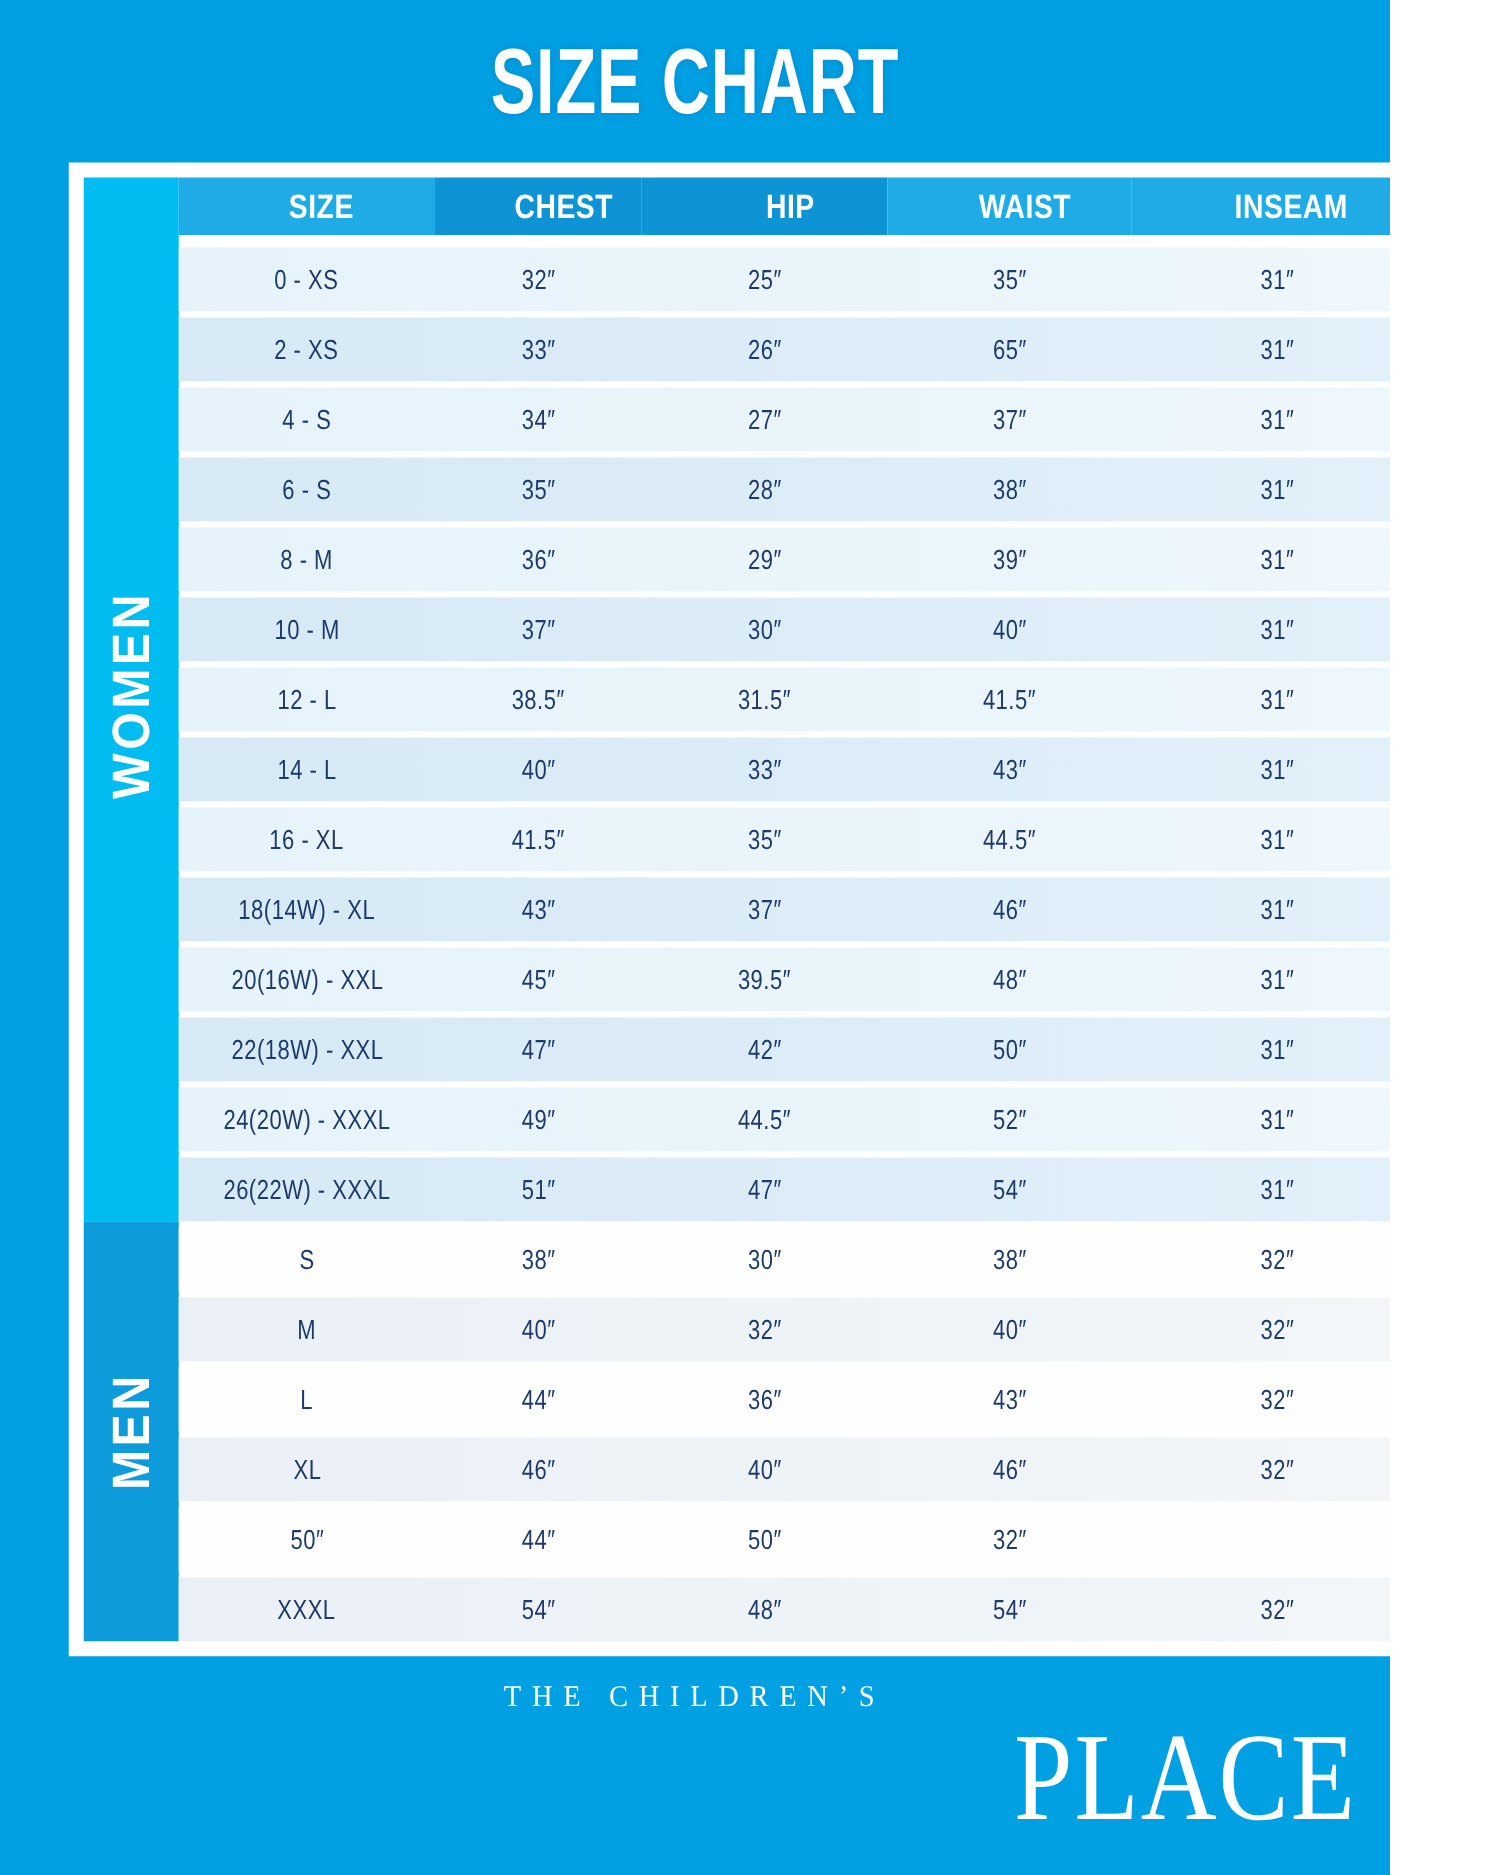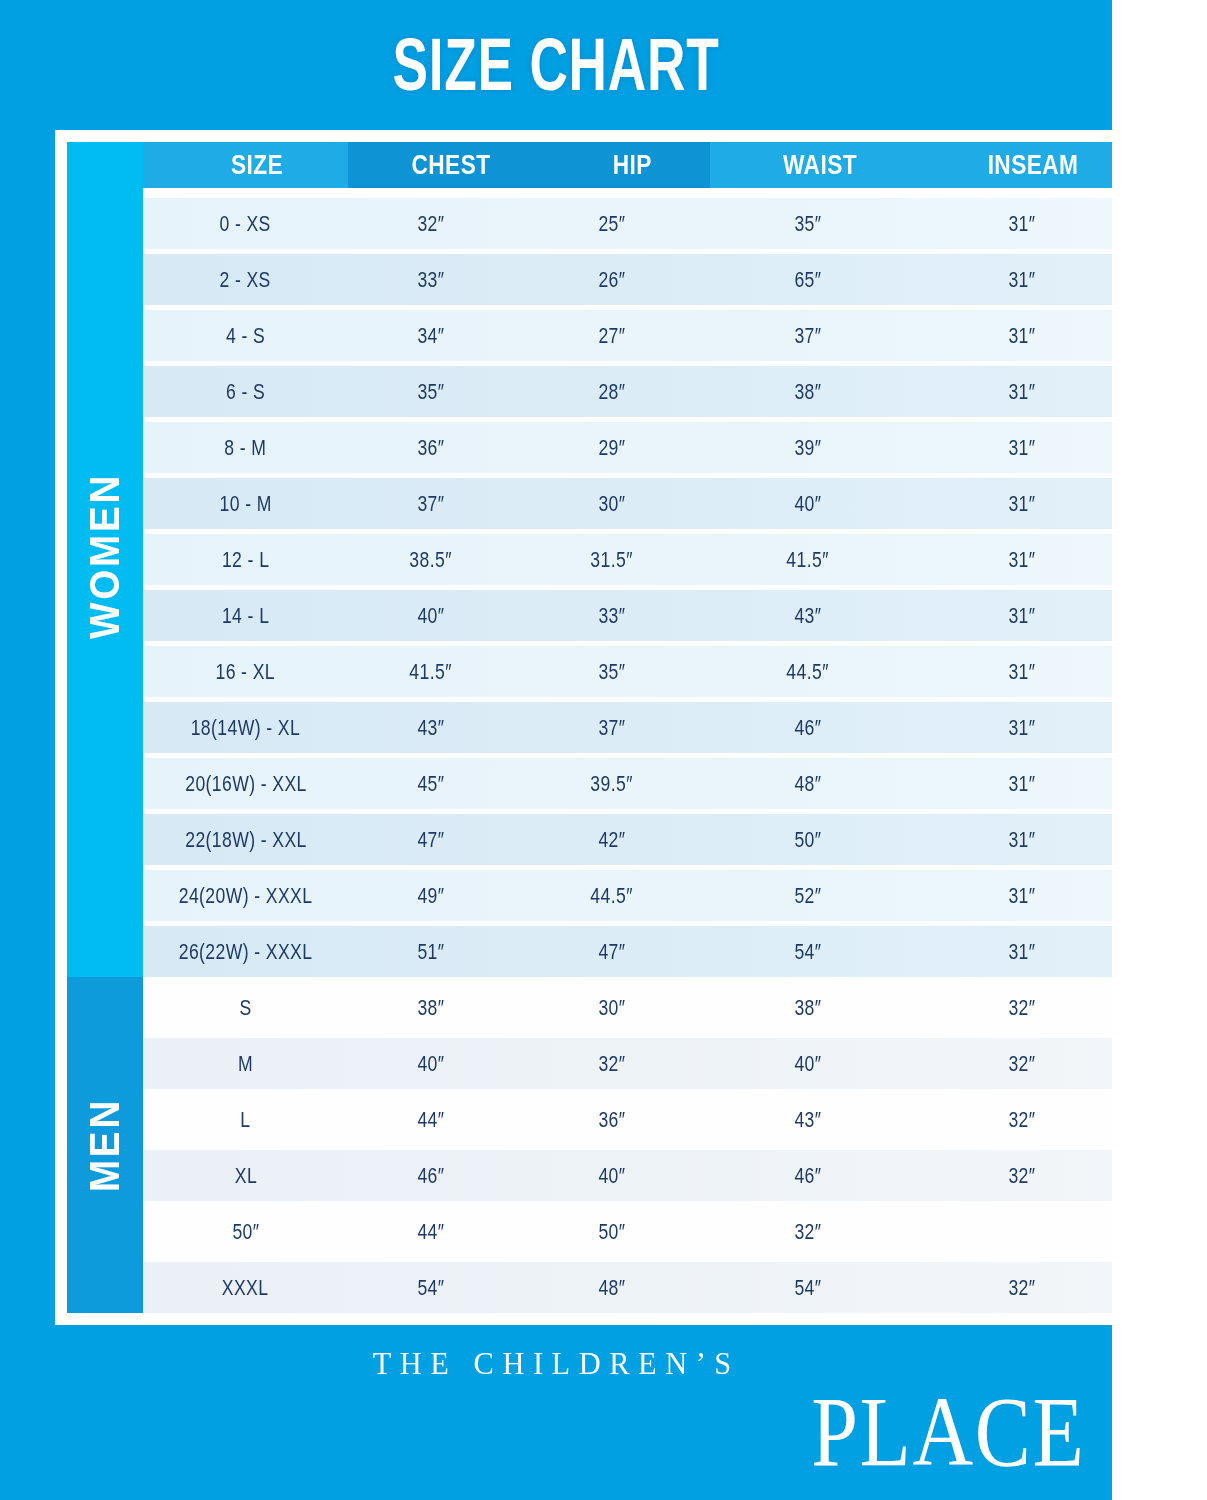--- a/index.html
+++ b/index.html
@@ -67,21 +67,21 @@
   .cell{
     display:flex;align-items:center;justify-content:center;
     color:#1E3A68;font-size:22px;font-weight:400;
   }
   .cell span{display:inline-block;transform:scaleX(.8);letter-spacing:.5px;white-space:nowrap;}
   .footer{
     position:absolute;left:0;top:1345px;width:100%;
     text-align:center;color:#ffffff;
     font-family:"Liberation Serif", serif;
   }
-  .brand-line1{font-size:32px;letter-spacing:9px;}
+  .brand-line1{font-size:24px;letter-spacing:9px;}
   .brand-line1 span{display:inline-block;transform:scaleX(.95);}
   .brand-line2{font-size:100px;line-height:.92;margin-top:4px;text-align:right;}
   .brand-line2 span{display:inline-block;transform:scaleX(.84);letter-spacing:2px;}
 </style>
 </head>
 <body>
 
 <div class="page">
 
   <div class="title">

